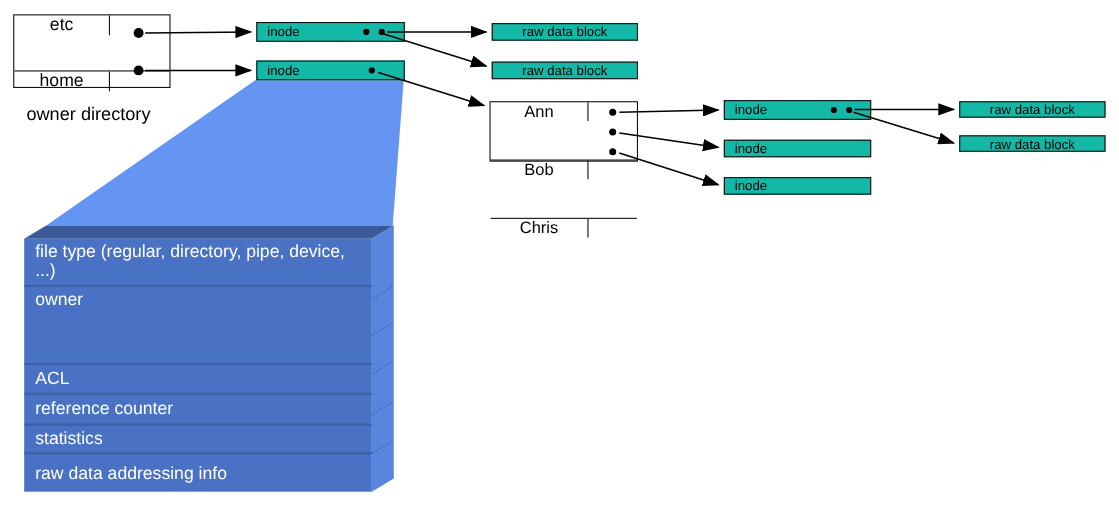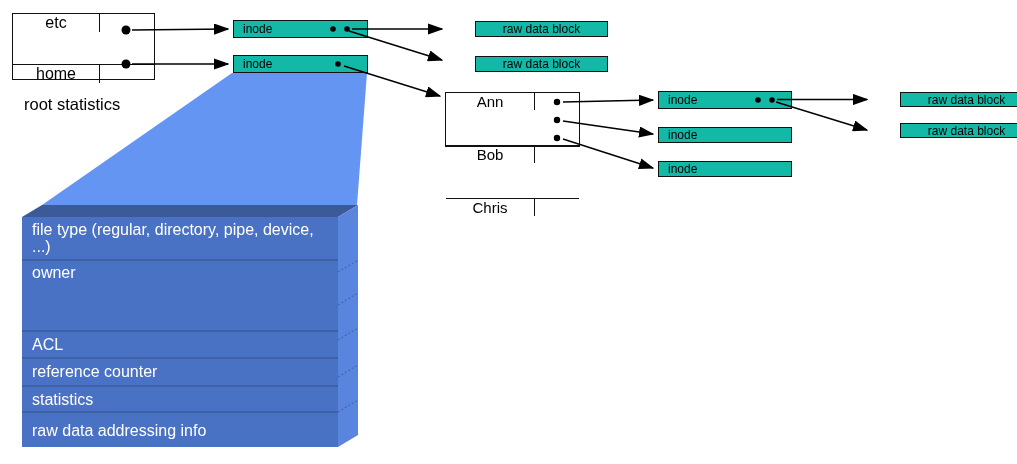--- a/index.html
+++ b/index.html
@@ -11,21 +11,21 @@
   #bg{z-index:0;}
   #fg{z-index:3;}
 
   
   .box{
     position:absolute;background:#14b8a6;border:1.5px solid #111;
     box-sizing:border-box;z-index:1;display:flex;align-items:center;
     font-size:12px;line-height:1;white-space:nowrap;
   }
   .inode-box{padding-left:9px;}
-  .raw-box{justify-content:center;margin-left:28px;}
+  .raw-box{justify-content:center;}
 
   
   .ptr-table{
     position:absolute;border:1.5px solid #111;box-sizing:border-box;
     background:#fff;z-index:1;display:flex;flex-direction:column;
   }
   .ptr-row{display:flex;flex:1;box-sizing:border-box;}
   .ptr-row + .ptr-row{border-top:1.5px solid #111;}
   .ptr-label{
     display:flex;align-items:center;justify-content:center;
@@ -74,21 +74,21 @@
 <div id="root-table" class="ptr-table">
   <div class="ptr-row">
     <div class="ptr-label">etc</div>
     <div class="ptr-cell"></div>
   </div>
   <div class="ptr-row">
     <div class="ptr-label">home</div>
     <div class="ptr-cell"></div>
   </div>
 </div>
-<div class="caption">root statistics</div>
+<div class="caption">owner directory</div>
 
 <div class="box inode-box" style="left:233px;top:20px;width:135px;height:18px;">inode</div>
 <div class="box inode-box" style="left:233px;top:55px;width:135px;height:18px;">inode</div>
 
 <div class="box raw-box" style="left:447px;top:21px;width:133px;height:16px;">raw data block</div>
 <div class="box raw-box" style="left:447px;top:56px;width:133px;height:16px;">raw data block</div>
 
 <div id="dir-table" class="ptr-table">
   <div class="ptr-row">
     <div class="ptr-label">Ann</div>

